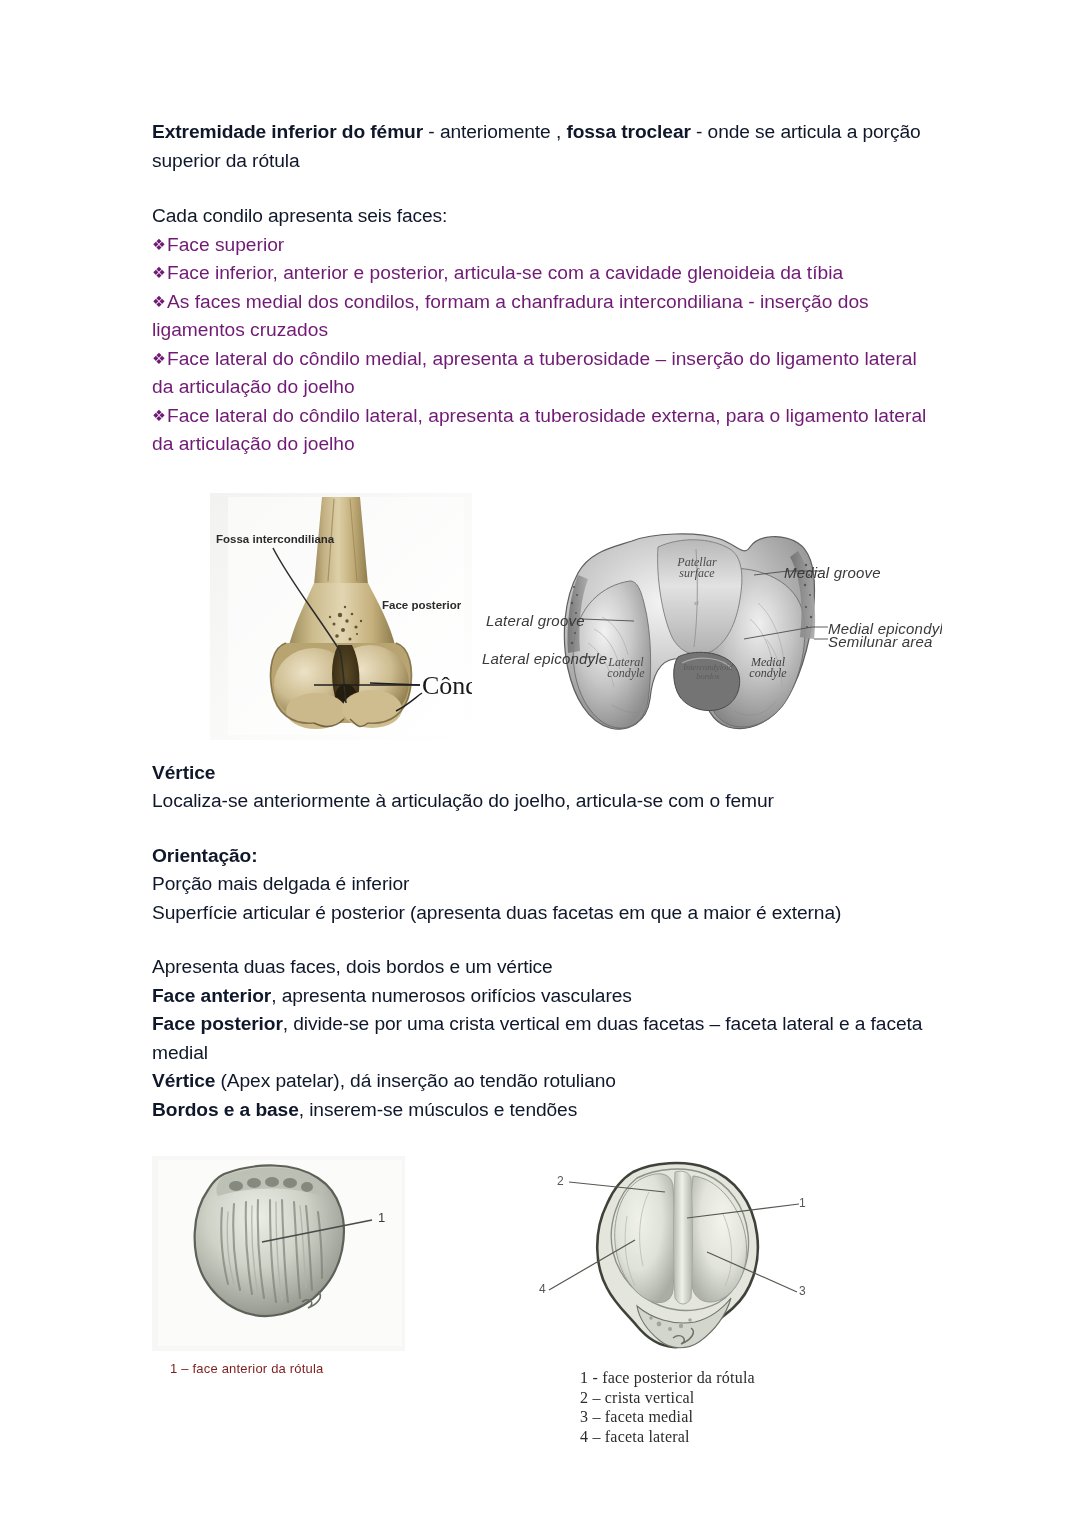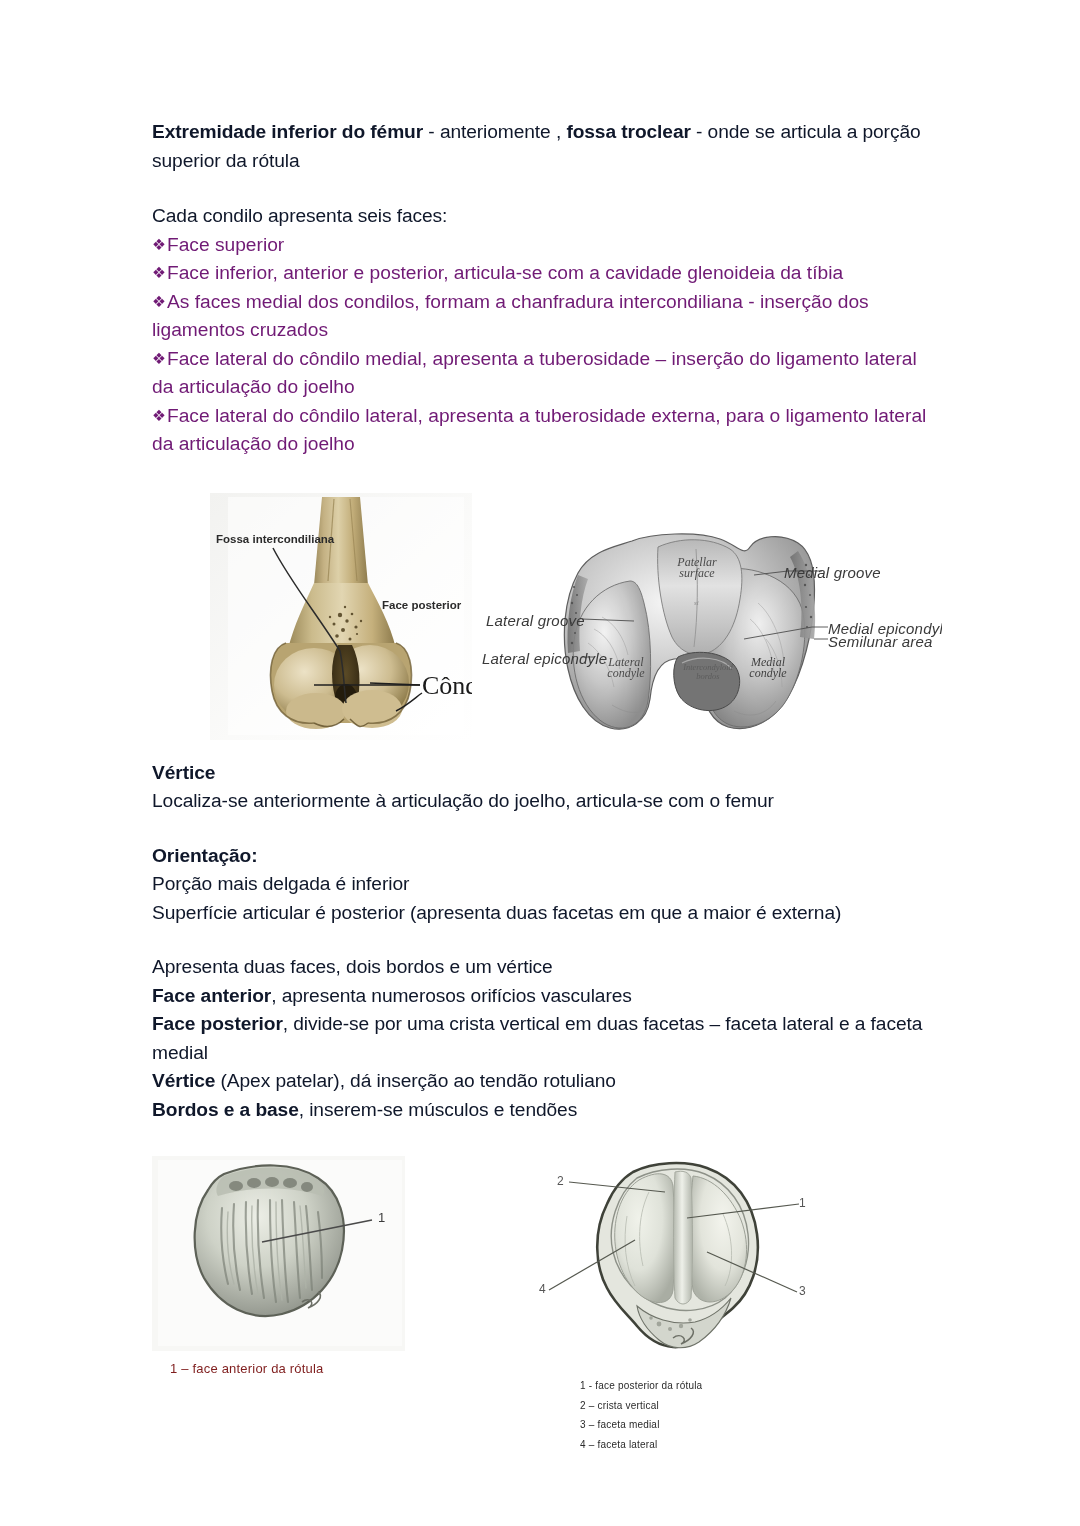--- a/index.html
+++ b/index.html
@@ -139,23 +139,23 @@
     top: 205px;
     font-family: "Liberation Sans", sans-serif;
     font-size: 13px;
     color: #7f1d1d;
     letter-spacing: 0.2px;
     white-space: nowrap;
   }
   .legend-right {
     position: absolute;
     left: 428px;
-    top: 220px;
-    font-family: Liberation Sans, sans-serif;
-    font-size: 10px;
+    top: 212px;
+    font-family: Liberation Serif, serif;
+    font-size: 16px;
     color: #2b2b2b;
     line-height: 19.5px;
     letter-spacing: 0.2px;
   }
   .legend-right div { white-space: nowrap; }
 </style>
 </head>
 <body>
 
 <div class="page">

